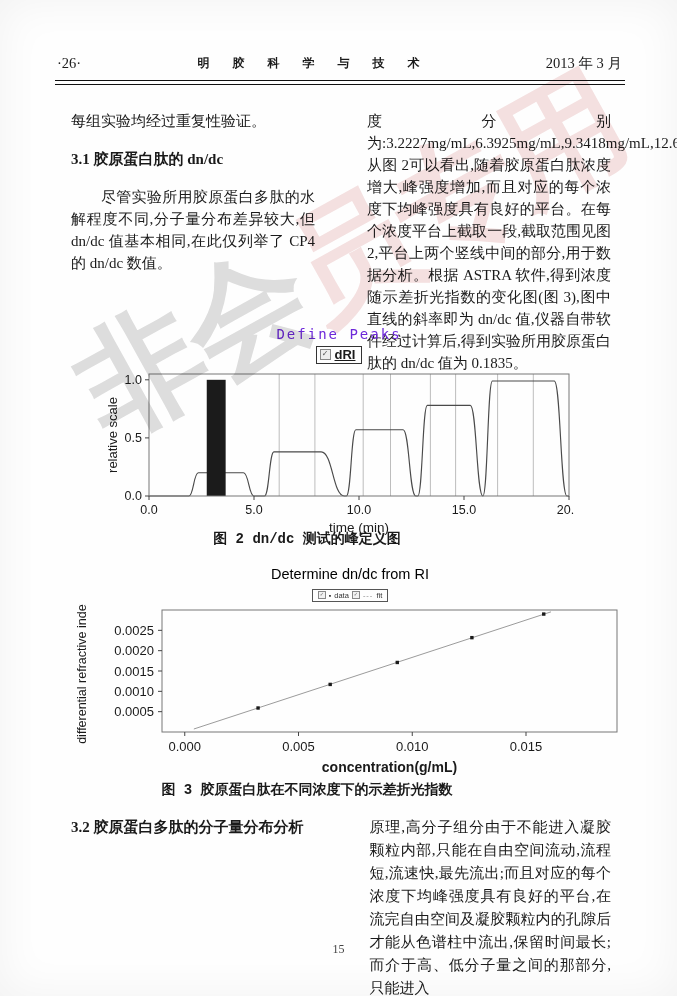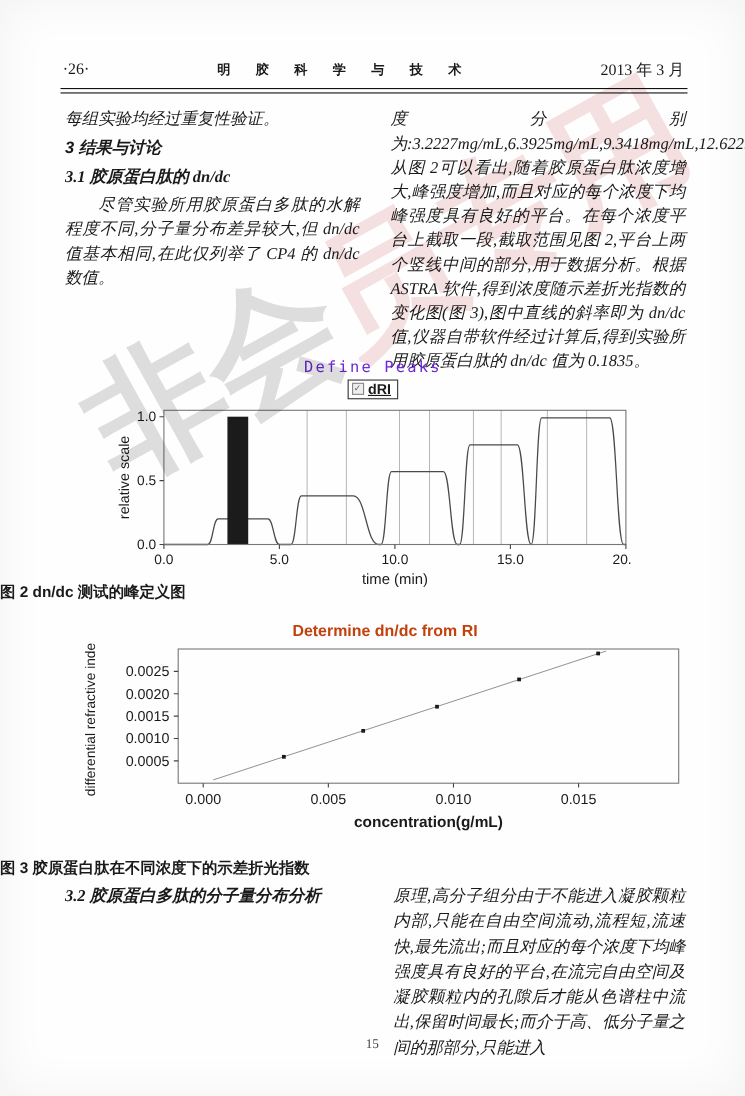--- a/index.html
+++ b/index.html
@@ -12,41 +12,41 @@
   
   .header{top:54px;left:57px;width:565px;display:flex;justify-content:space-between;align-items:center;font-size:14.5px;}
   .header .journal{font-weight:bold;letter-spacing:10px;font-size:12px;}
   .dbl-rule{top:80px;left:55px;width:570px;height:3px;border-top:1.4px solid #111;border-bottom:1.4px solid #111;}
   
   .cols{left:55px;width:572px;display:flex;gap:20px;}
   .cols.top{top:94px;}
   .cols.bottom{top:800px;gap:25px;}
   .col{width:276px;font-size:15px;line-height:22px;text-align:justify;text-justify:inter-ideograph;}
   .cols.bottom .col{line-height:23px;}
-  .col p{margin:4px;font-style:italic;}
+  .col p{margin:16px;}
   .col p.ind{text-indent:2em;}
   .h-num{font-family:"Liberation Sans","DejaVu Sans",sans-serif;font-weight:bold;margin:1px 0;}
   .h-sub{font-weight:bold;margin:1px 0;}
   
   .fig{text-align:center;}
   .fig2{top:326px;left:100px;width:478px;}
   .fig3{top:566px;left:72px;width:556px;}
   .fig-title-mono{font-family:"DejaVu Sans Mono","Liberation Mono",monospace;font-size:14px;letter-spacing:2px;color:#6d28d9;}
-  .fig-title-sans{font-family:"Liberation Sans","DejaVu Sans",sans-serif;font-size:14.5px;color:#c2410c;font-weight:bold;}
+  .fig-title-sans{font-family:"Liberation Sans","DejaVu Sans",sans-serif;font-size:14.5px;color:#000000;}
   .legend2{display:inline-flex;align-items:center;gap:4px;border:1.3px solid #333;padding:0 6px 1px 3px;margin:1px 0 0 0;
     font-family:"Liberation Sans","DejaVu Sans",sans-serif;font-weight:bold;font-size:13px;}
   .legend2 .lab{text-decoration:underline;}
   .cb{display:inline-block;width:9px;height:9px;border:1px solid #888;font-size:8px;line-height:8px;color:#555;background:#eee;
     font-family:"DejaVu Sans",sans-serif;}
   .legend3{display:inline-flex;align-items:center;gap:3px;border:1px solid #555;padding:1px 5px;margin:0;
     font-family:"Liberation Sans","DejaVu Sans",sans-serif;font-size:7.5px;color:#333;}
   .cb-s{display:inline-block;width:6px;height:6px;border:1px solid #888;font-size:5px;line-height:5px;color:#666;background:#f2f2f2;}
   .mark-sq{font-size:7px;}
   .mark-dash{color:#888;letter-spacing:1px;}
-  .caption{font-family:Liberation Sans, sans-serif;font-weight:bold;font-size:14px;width:614px;left:0;}
+  .caption{font-family:Liberation Mono, monospace;font-weight:bold;font-size:14px;text-align:center;width:614px;left:0;}
   .cap2{top:530px;}
   .cap3{top:767px;margin-top:14px;}
   svg{display:block;margin:2px auto 0 auto;}
   
   .footer{top:942px;left:0;width:677px;text-align:center;font-size:12px;color:#444;}
   
   .watermark{top:330px;left:48px;transform:rotate(-29deg);transform-origin:left top;
     font-size:124px;font-weight:bold;letter-spacing:-4px;opacity:0.30;mix-blend-mode:multiply;
     pointer-events:none;white-space:nowrap;font-family:"Liberation Sans","DejaVu Sans",sans-serif;z-index:50;}
   .wm-gray{color:#8f8f8f;}
@@ -58,21 +58,20 @@
 <div class="abs header">
   <span>·26·</span>
   <span class="journal">明 胶 科 学 与 技 术</span>
   <span>2013 年 3 月</span>
 </div>
 <div class="abs dbl-rule"></div>
 
 <div class="abs cols top">
   <div class="col">
     <p>每组实验均经过重复性验证。</p>
-    <p class="h-num">3  结果与讨论</p>
     <p class="h-sub">3.1  胶原蛋白肽的 dn/dc</p>
     <p class="ind">尽管实验所用胶原蛋白多肽的水解程度不同,分子量分布差异较大,但 dn/dc 值基本相同,在此仅列举了 CP4 的 dn/dc 数值。</p>
   </div>
   <div class="col">
     <p>度分别为:3.2227mg/mL,6.3925mg/mL,9.3418mg/mL,12.622mg/mL,15.780mg/mL。从图 2可以看出,随着胶原蛋白肽浓度增大,峰强度增加,而且对应的每个浓度下均峰强度具有良好的平台。在每个浓度平台上截取一段,截取范围见图 2,平台上两个竖线中间的部分,用于数据分析。根据 ASTRA 软件,得到浓度随示差折光指数的变化图(图 3),图中直线的斜率即为 dn/dc 值,仪器自带软件经过计算后,得到实验所用胶原蛋白肽的 dn/dc 值为 0.1835。</p>
   </div>
 </div>
 
 <div class="abs fig fig2">
   <div class="fig-title-mono">Define Peaks</div>
@@ -113,20 +112,30 @@
         <text x="38" y="17.80952380952381" font-size="12.5" text-anchor="end" font-family="&quot;Liberation Sans&quot;,&quot;DejaVu Sans&quot;,sans-serif" fill="#1a1a1a">1.0</text>
         <text x="255" y="166" font-size="13.5" text-anchor="middle" font-family="&quot;Liberation Sans&quot;,&quot;DejaVu Sans&quot;,sans-serif" fill="#1a1a1a">time (min)</text>
         <text x="13" y="69" font-size="13" text-anchor="middle" font-family="&quot;Liberation Sans&quot;,&quot;DejaVu Sans&quot;,sans-serif" fill="#1a1a1a" transform="rotate(-90 13 69)">relative scale</text>
       </svg>
     </div>
 </div>
 <div class="abs caption cap2">图 2  dn/dc 测试的峰定义图</div>
 
 <div class="abs fig fig3">
   <div class="fig-title-sans">Determine dn/dc from RI</div>
+  <div>
+    <span class="legend3">
+      <span class="cb-s">✓</span>
+      <span class="mark-sq">▪</span>
+      <span>data</span>
+      <span class="cb-s">✓</span>
+      <span class="mark-dash">---</span>
+      <span>fit</span>
+    </span>
+  </div>
   <div id="fig3-chart">
       <svg width="556" height="176">
         <line x1="121.85" y1="125.01506666666667" x2="479.025" y2="7.856433333333342" stroke="#909090" stroke-width="0.9"></line>
         <rect x="184.366425" y="102.30666666666666" width="3.4" height="3.4" fill="#1a1a1a"></rect>
         <rect x="256.479375" y="78.72" width="3.4" height="3.4" fill="#1a1a1a"></rect>
         <rect x="323.57595000000003" y="56.760000000000005" width="3.4" height="3.4" fill="#1a1a1a"></rect>
         <rect x="398.2005" y="31.953333333333337" width="3.4" height="3.4" fill="#1a1a1a"></rect>
         <rect x="470.045" y="8.366666666666678" width="3.4" height="3.4" fill="#1a1a1a"></rect>
         <rect x="90" y="6" width="455" height="122" fill="none" stroke="#777777" stroke-width="1"></rect>
         <line x1="112.75" y1="128" x2="112.75" y2="132" stroke="#444" stroke-width="1"></line>

